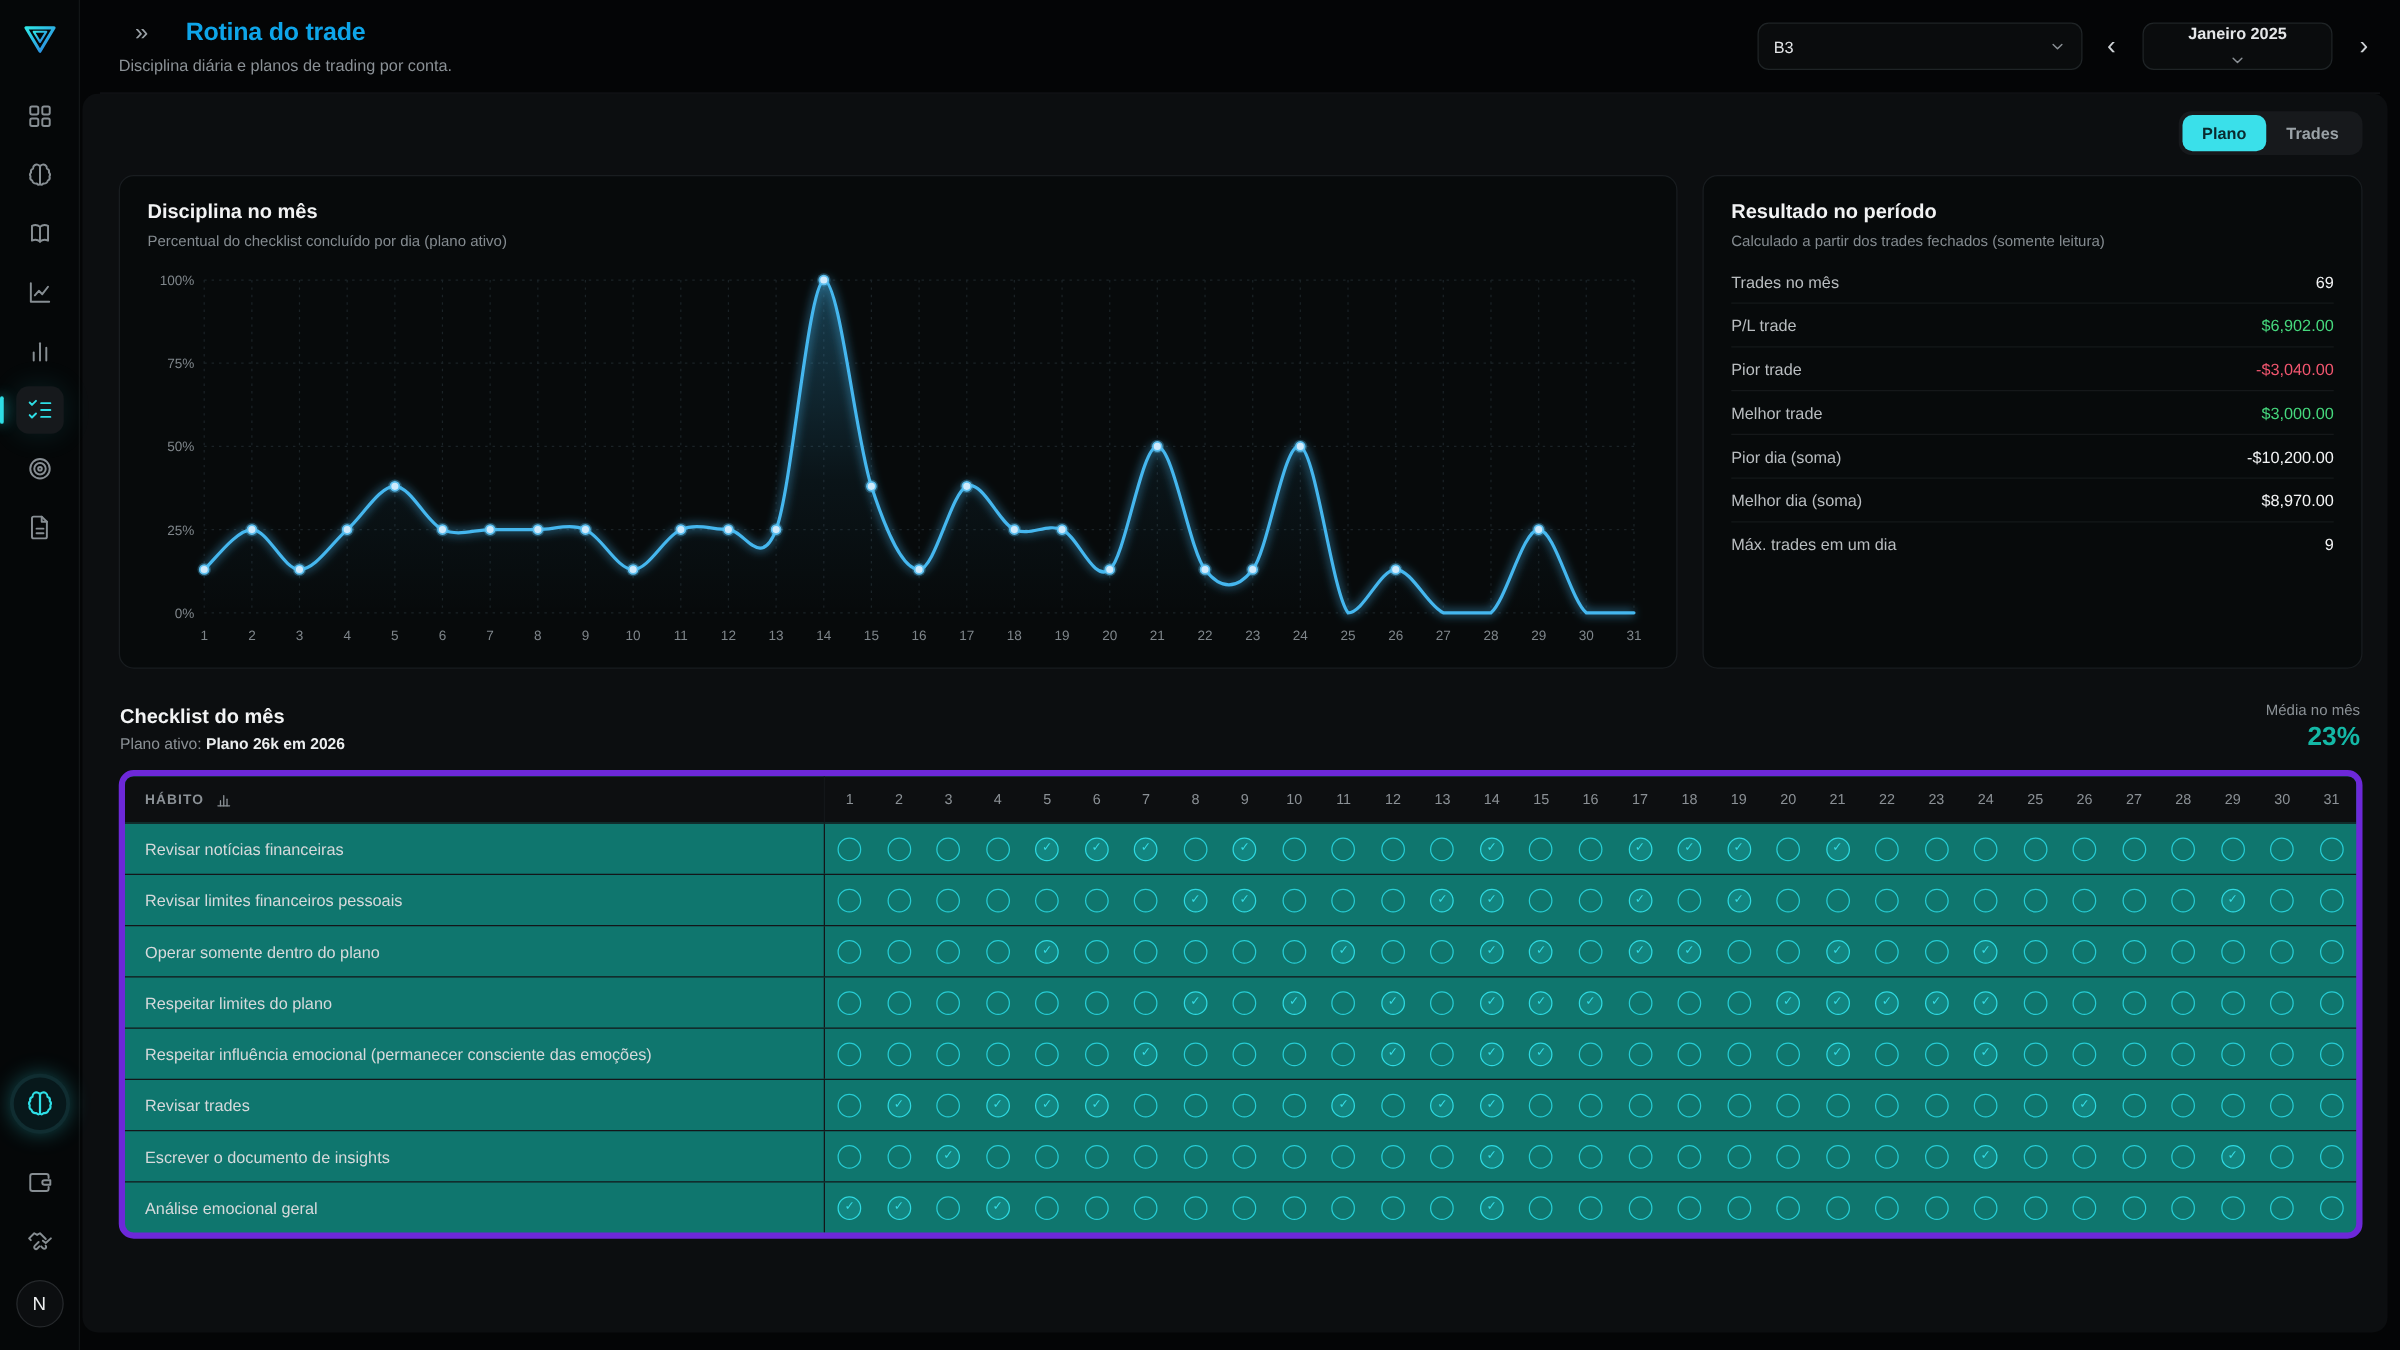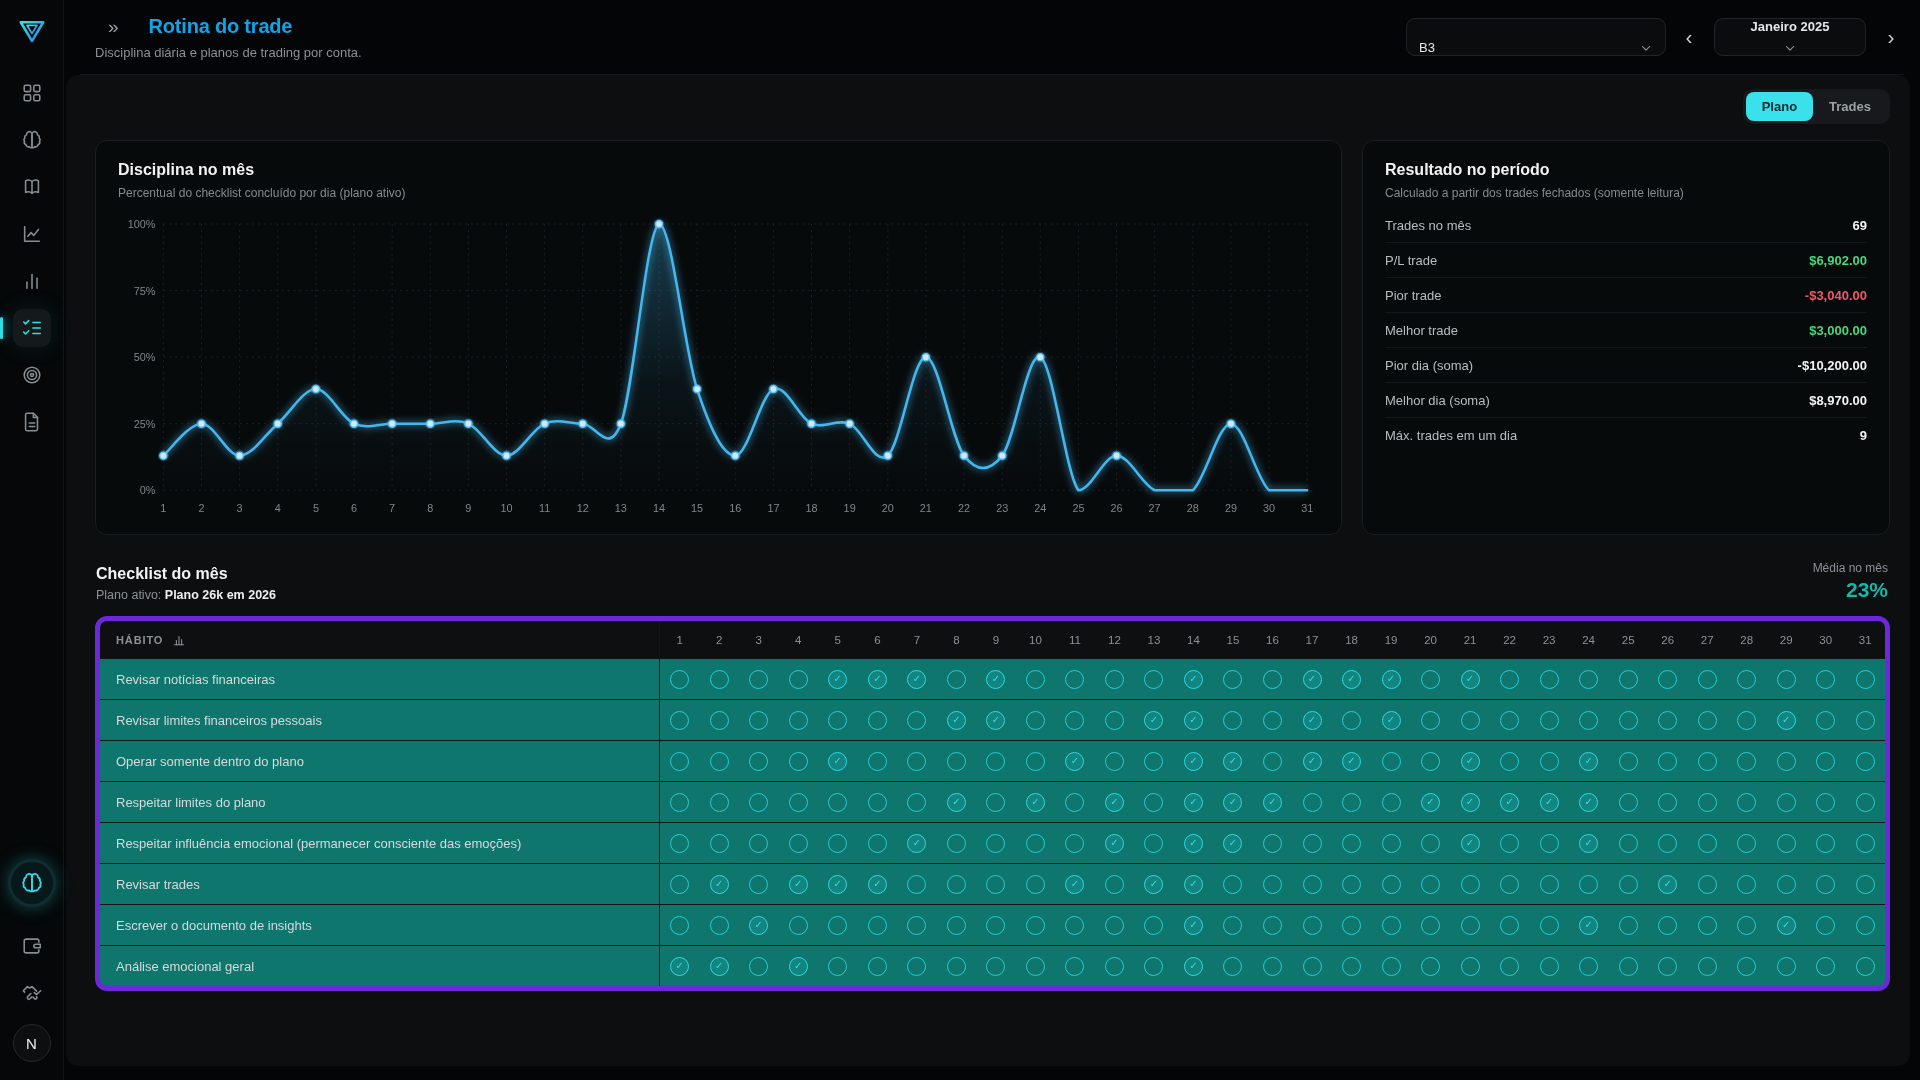--- a/index.html
+++ b/index.html
@@ -20,21 +20,21 @@
 
   
   .main { flex:1; display:flex; flex-direction:column; min-width:0; }
   .topbar { display:flex; align-items:flex-start; padding:15px 16px 0 31px; }
   .head-left .trow { display:flex; align-items:center; }
   .collapse { color:#9aa1a6; font-size:19px; margin-left:13px; cursor:pointer; line-height:1; }
   h1 { font-size:20px; font-weight:bold; letter-spacing:-.2px; color:#0ea5e9; margin-left:30px; }
   .subtitle { font-size:13px; color:#8b9196; margin-top:7px; }
   .controls { margin-left:auto; display:flex; align-items:center; gap:10px; padding-top:3px; }
   .select { height:38px; background:#0a0c0d; border:1px solid #1f2426; border-radius:9px; display:flex; align-items:center; justify-content:space-between; padding:0 12px; cursor:pointer; color:#e4e6e8; }
-  .select.account { width:260px;align-items:flex-end; }
+  .select.account { width:260px; }
   .select.month { width:152px; font-weight:bold; margin:0 2px;flex-direction:column; }
   .select .chev { color:#8b9196; }
   .nav-arrow { width:26px; height:38px; display:flex; align-items:center; justify-content:center; font-size:21px; color:#ced2d5; cursor:pointer; }
   .hr { height:1px; background:#14171a; margin:14px 16px 0 16px; }
 
   .panel { flex:1; margin:0 10px 14px 2px; background:#0c0e10; border-radius:12px; padding:0 20px 0 29px; display:flex; flex-direction:column; min-height:0; }
   .tabs-row { display:flex; justify-content:flex-end; padding:14px 0 16px; }
   .tabs { background:#17191c; border-radius:10px; padding:3px; display:flex; }
   .tab { padding:7px 16px; border-radius:8px; font-size:13px; font-weight:bold; color:#9aa1a6; cursor:pointer; }
   .tab.active { background:#3ae0ea; color:#0a2a2e; }
@@ -47,21 +47,21 @@
   .card-title { font-size:16px; font-weight:bold; color:#f2f3f4; }
   .card-sub { font-size:12px; color:#848b90; margin-top:7px; }
   #chart-holder svg { width:100%; height:312px; margin-top:10px; }
   .gv,.gh { stroke:#1b2327; stroke-width:1; stroke-dasharray:2 4; }
   .tick { fill:#7f868b; font-size:11px; font-family:"Liberation Sans",sans-serif; }
 
   .r-rows { margin-top:8px; }
   .r-row { display:flex; justify-content:space-between; align-items:center; padding:10px 0 9px; border-bottom:1px solid #15181a; }
   .r-row:last-child { border-bottom:none; }
   .r-label { color:#b9bdc0; font-size:13px; }
-  .r-value { font-weight:bold; font-size:13px; color:#f2f3f4; }
+  .r-value { font-weight:normal; font-size:13px; color:#f2f3f4; }
   .r-value.pos { color:#46d87d; }
   .r-value.neg { color:#f1566f; }
 
   
   .cl-head { display:flex; justify-content:space-between; align-items:flex-end; margin:26px 2px 14px 1px; }
   .cl-title { font-size:16px; font-weight:bold; color:#f2f3f4; }
   .cl-plan { font-size:12.5px; color:#8b9196; margin-top:5px; }
   .cl-plan b { color:#eceeef; }
   .avg-label { font-size:12px; color:#8b9196; text-align:right; }
   .avg-val { font-size:21px; font-weight:bold; color:#14b8a6; text-align:right; margin-top:3px; }

